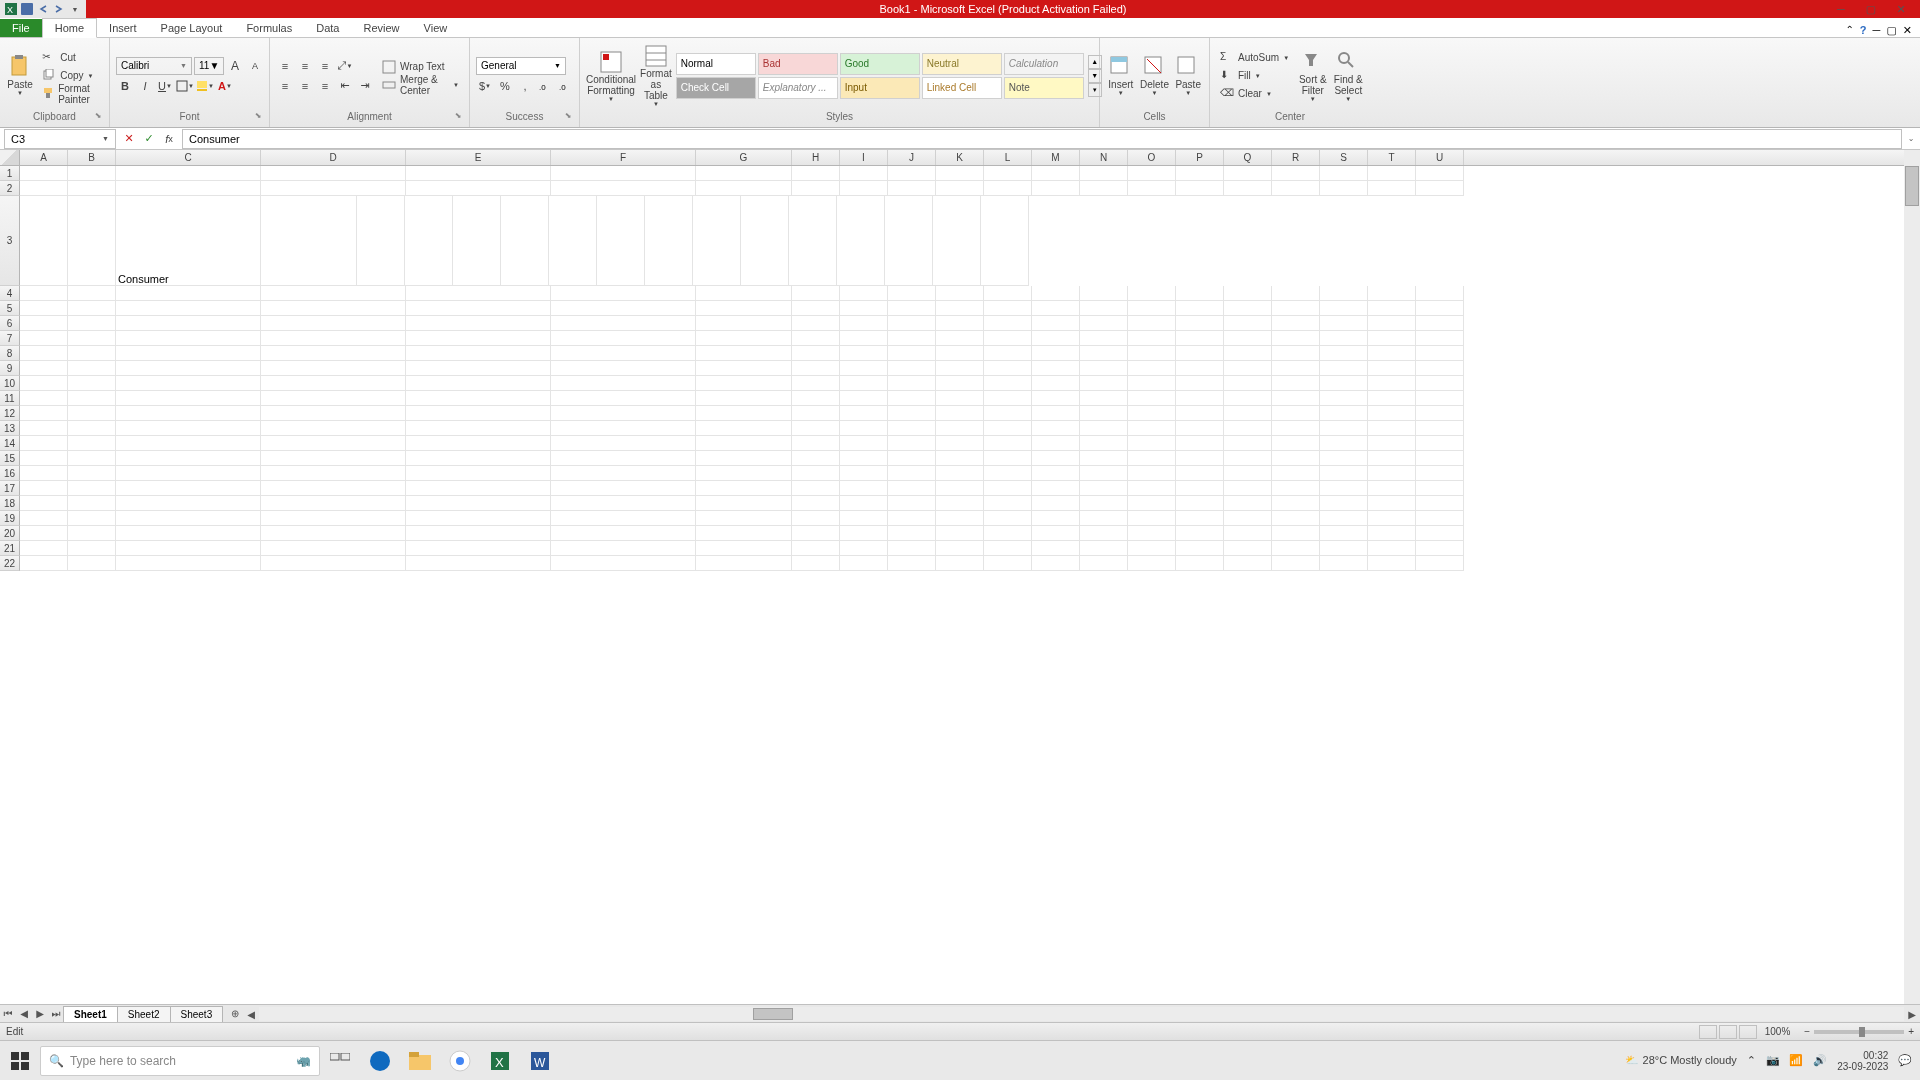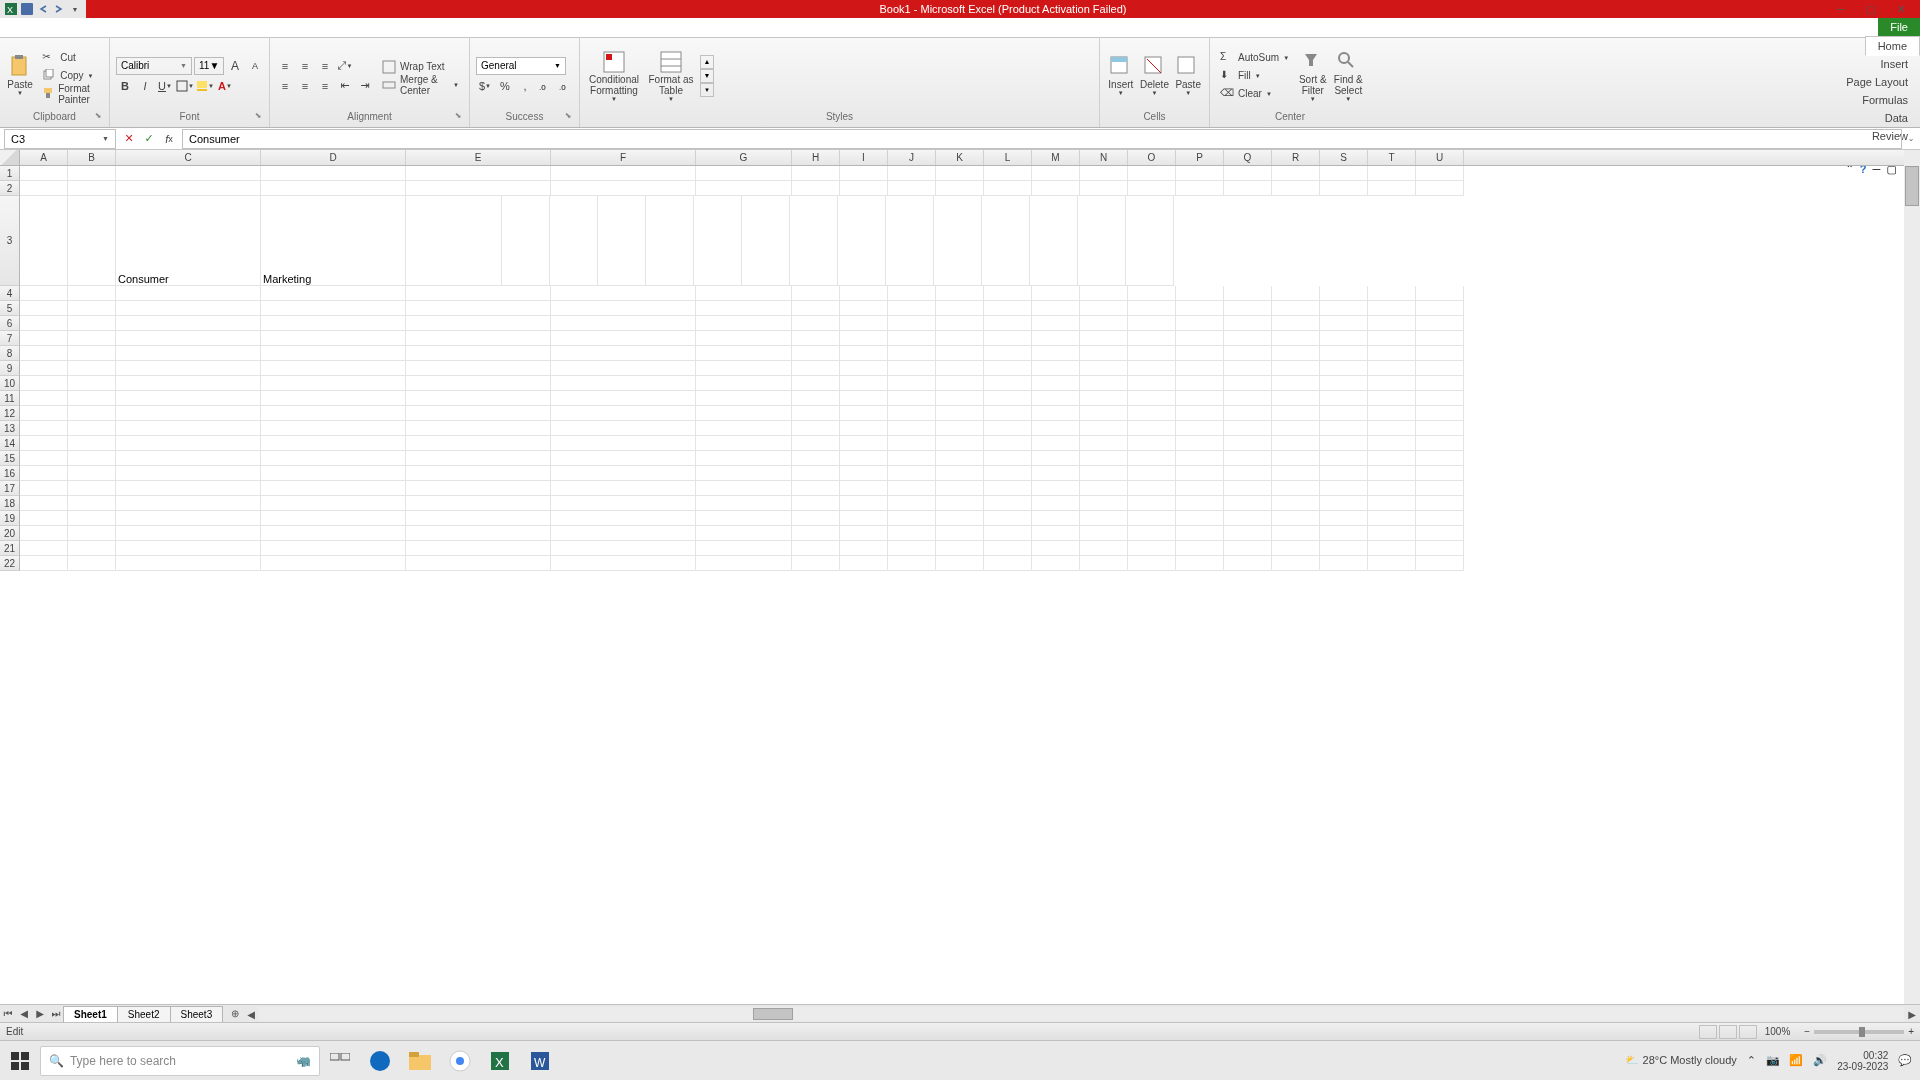--- a/index.html
+++ b/index.html
@@ -7,21 +7,21 @@
 
 
 .titlebar { height: 18px; background: #e8e8e8; display: flex; align-items: center; }
 .qat { display: flex; align-items: center; gap: 2px; padding: 0 4px; }
 .qat-icon { width: 14px; height: 14px; display: inline-flex; align-items: center; justify-content: center; }
 .redbar { flex: 1; background: #d01616; height: 18px; display: flex; align-items: center; justify-content: center; color: #fff; font-size: 11px; }
 .win-controls { position: absolute; right: 0; top: 0; display: flex; gap: 12px; padding: 0 10px; height: 18px; align-items: center; }
 .wc { width: 18px; height: 14px; display: flex; align-items: center; justify-content: center; color: #555; }
 
 
-.tabs { height: 20px; background: #fff; border-bottom: 1px solid #c6c6c6; display: flex; align-items: flex-end; flex-direction: column; }
+.tabs { height: 20px; background: #fff; border-bottom: 1px solid #c6c6c6; display: flex; align-items: flex-end; }
 .tab { padding: 3px 12px; font-size: 11px; color: #444; cursor: pointer; }
 .tab.file { background: #2a8a2a; color: #fff; }
 .tab.active { background: #fff; border: 1px solid #c6c6c6; border-bottom: 1px solid #fff; margin-bottom: -1px; }
 .help-controls { margin-left: auto; display: flex; gap: 6px; padding: 0 8px; }
 
 
 .ribbon { height: 90px; background: linear-gradient(#f8f8f8,#e8e8e8); border-bottom: 1px solid #b5b5b5; display: flex; }
 .group { border-right: 1px solid #cfcfcf; padding: 2px 6px; display: flex; flex-direction: column; }
 .group-body { flex: 1; display: flex; align-items: center; gap: 4px; }
 .group-label { height: 14px; font-size: 10px; text-align: center; color: #6a6a6a; position: relative; }
@@ -346,20 +346,32 @@
         <span class="ic">
             <svg width="24" height="24">
               <rect x="2" y="2" width="20" height="20" fill="#fff" stroke="#888"></rect>
               <line x1="2" y1="9" x2="22" y2="9" stroke="#888"></line>
               <line x1="2" y1="16" x2="22" y2="16" stroke="#888"></line>
             </svg>
           </span>
         <span style="text-align:center">Format as Table</span>
           <span style="font-size:6px">▼</span>
       </div>
+      <div class="styles-gallery">
+        <div class="style-cell style-normal">Normal</div>
+        <div class="style-cell style-bad">Bad</div>
+        <div class="style-cell style-good">Good</div>
+        <div class="style-cell style-neutral">Neutral</div>
+        <div class="style-cell style-calc">Calculation</div>
+        <div class="style-cell style-check">Check Cell</div>
+        <div class="style-cell style-expl">Explanatory ...</div>
+        <div class="style-cell style-input">Input</div>
+        <div class="style-cell style-linked">Linked Cell</div>
+        <div class="style-cell style-note">Note</div>
+      </div>
       <div class="styles-scroll">
         <div class="sar">▲</div>
         <div class="sar">▼</div>
         <div class="sar">▾</div>
       </div>
     </div>
     <div class="group-label"><span>Styles</span></div>
   </div>
 
   <div class="group" style="width:110px">
@@ -555,21 +567,20 @@
           <div class="cell" style="width: 48px;"></div>
           <div class="cell" style="width: 48px;"></div>
           <div class="cell" style="width: 48px;"></div>
           <div class="cell" style="width: 48px;"></div>
           <div class="cell" style="width: 48px;"></div>
         </div>
         <div class="row tall">
           <div class="cell" style="width: 48px;"></div>
           <div class="cell" style="width: 48px;"></div>
           <div class="cell" style="width: 145px;">Consumer</div>
-          <div class="cell" style="width: 145px;">Marketing</div>
           <div class="cell" style="width: 96px;"></div>
           <div class="cell" style="width: 48px;"></div>
           <div class="cell" style="width: 48px;"></div>
           <div class="cell" style="width: 48px;"></div>
           <div class="cell" style="width: 48px;"></div>
           <div class="cell" style="width: 48px;"></div>
           <div class="cell" style="width: 48px;"></div>
           <div class="cell" style="width: 48px;"></div>
           <div class="cell" style="width: 48px;"></div>
           <div class="cell" style="width: 48px;"></div>

